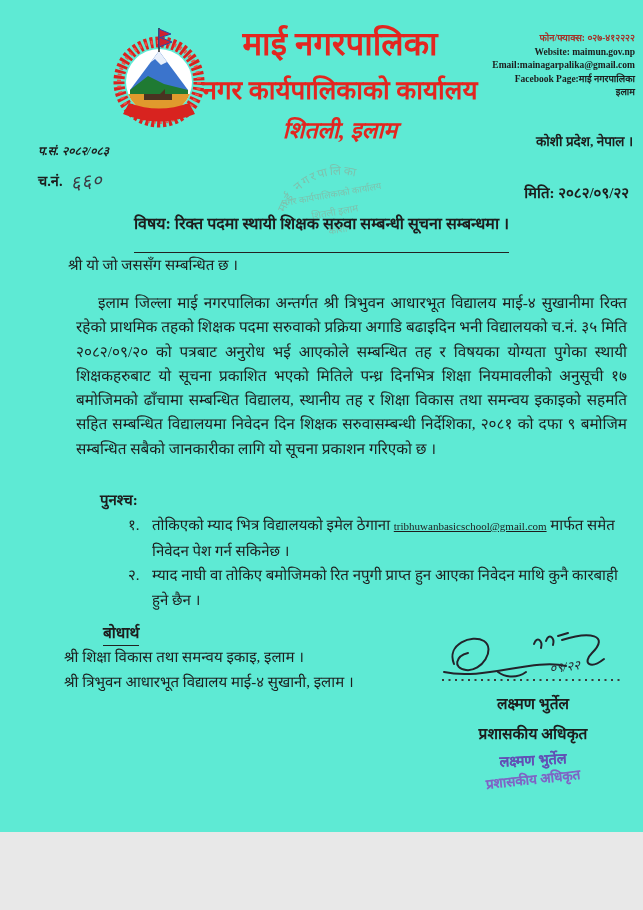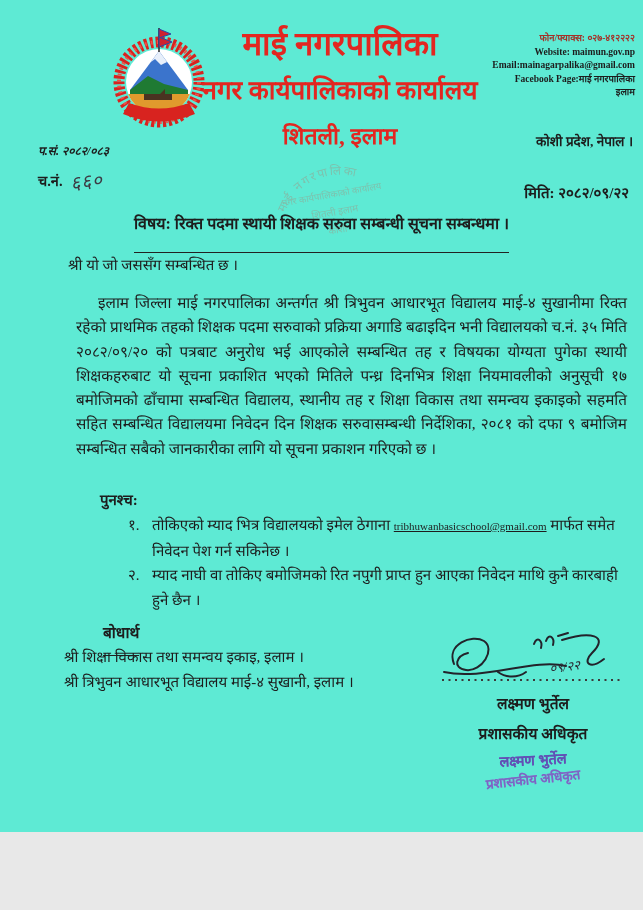--- a/index.html
+++ b/index.html
@@ -10,21 +10,21 @@
     background:#5eead4;
     font-family:"Liberation Serif","DejaVu Serif",serif;
     color:#1d1d1d;
     overflow:hidden;
   }
   
   .emblem{position:absolute;left:104px;top:24px;width:110px;height:112px;}
   .head-center{position:absolute;left:178px;top:26px;width:324px;text-align:center;color:#e32620;}
   .head-title{font-size:33px;font-weight:bold;line-height:1.12;white-space:nowrap;}
   .head-office{font-size:26px;font-weight:bold;margin-top:8px;white-space:nowrap;}
-  .head-place{font-size:23px;font-weight:bold;margin-top:12px;white-space:nowrap;}
+  .head-place{font-size:23px;font-weight:bold;margin-top:6px;white-space:nowrap;font-style:italic;}
   .contact{position:absolute;right:8px;top:32px;width:160px;text-align:right;
            font-size:9.5px;line-height:13.5px;font-weight:bold;color:#1c1c1c;}
   .contact .phone{color:#a33128;}
   .province{position:absolute;right:10px;top:132px;font-size:13.5px;font-weight:bold;}
   
   .refno{position:absolute;left:38px;top:142px;font-size:12px;font-weight:600;font-style:italic;}
   .dispatch{position:absolute;left:38px;top:166px;font-size:14.5px;font-weight:600;}
   .dispatch .hand{display:inline-block;font-style:italic;font-weight:400;font-size:19px;
                   color:#3c3c44;transform:rotate(-7deg) translateY(2px);margin-left:7px;letter-spacing:1px;}
   .dateline{position:absolute;right:14px;top:182px;font-size:15px;font-weight:700;}
@@ -40,21 +40,21 @@
   .body-par{position:absolute;left:76px;top:291px;width:551px;
             font-size:15.3px;line-height:24.3px;text-align:justify;text-indent:22px;margin:0;}
   
   .ps-label{position:absolute;left:100px;top:489px;font-size:15px;font-weight:600;}
   .ps-list{position:absolute;left:128px;top:513px;width:492px;font-size:15px;line-height:24.5px;}
   .ps-item{position:relative;padding-left:24px;text-align:left;}
   .ps-num{position:absolute;left:0;top:0;}
   .ps-email{font-family:"Liberation Serif",serif;font-size:11px;text-decoration:underline;}
   
   .cc-label{position:absolute;left:103px;top:621px;font-size:15.5px;font-weight:700;
-            border-bottom:1.6px solid #222;padding-bottom:12px;}
+            border-bottom:1.6px solid #222;padding-bottom:2px;}
   .cc-list{position:absolute;left:64px;top:645px;font-size:15px;line-height:24.5px;}
   
   .sig{position:absolute;left:438px;top:626px;width:190px;text-align:center;}
   .sig-svg{display:block;width:190px;height:66px;}
   .sig-name{font-size:15.5px;font-weight:600;margin-top:0;}
   .sig-title{font-size:15.5px;font-weight:600;margin-top:8px;}
   .stamp-name{color:#5f51b5;font-weight:700;font-size:14.5px;margin-top:5px;
               transform:rotate(-3deg);text-shadow:0 0 0.6px #7a6cc0;}
   .stamp-title{color:#7a68c4;font-weight:600;font-size:13.5px;margin-top:1px;
                transform:rotate(-6deg);text-shadow:0 0 0.6px #9a8cd8;}

